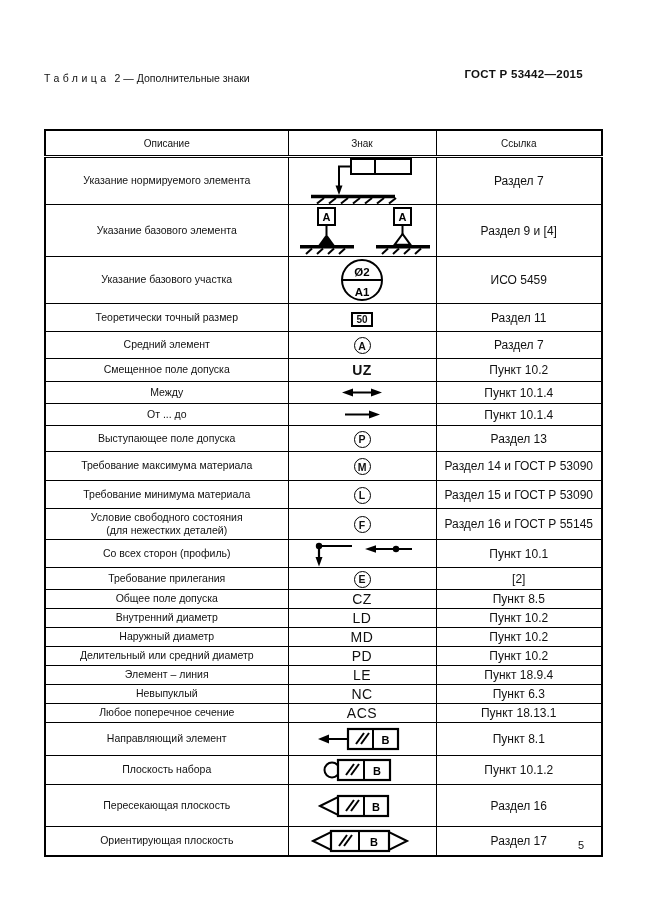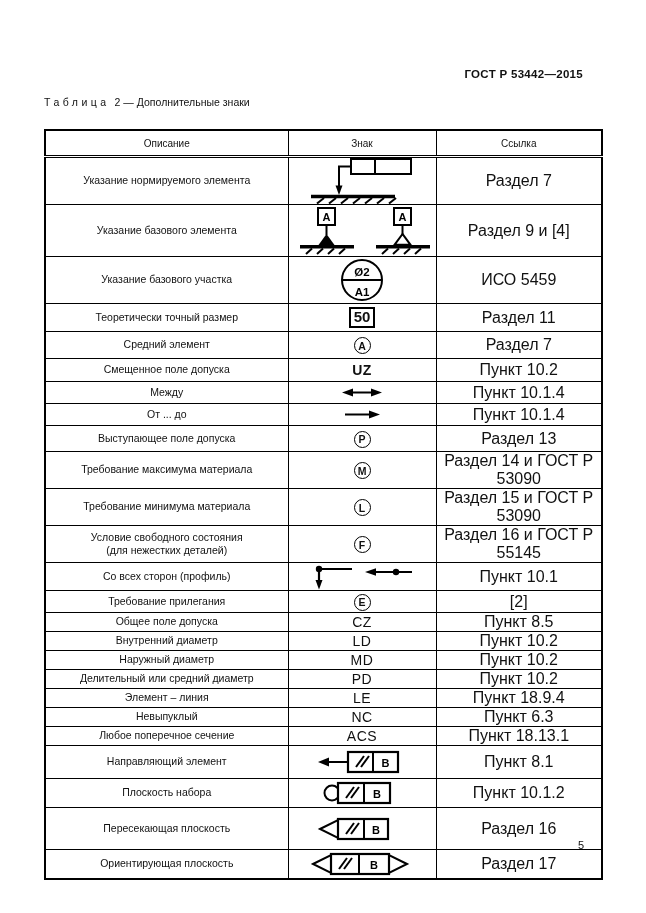--- a/index.html
+++ b/index.html
@@ -6,50 +6,50 @@
   body {
     width:646px; height:913px; background:#ffffff; position:relative;
     font-family:"Liberation Sans", sans-serif; color:#111;
     -webkit-font-smoothing:antialiased;
   }
   .doc-code {
     position:absolute; top:68px; right:63px;
     font-size:11.5px; font-weight:bold; letter-spacing:0.3px;
   }
   .caption {
-    position:absolute; top:96px; left:44px; font-size:10.5px;
+    position:absolute; top:72px; left:44px; font-size:10.5px;
   }
   .cap-word { letter-spacing:3.5px; margin-right:2px; }
   table.gost {
     position:absolute; left:44px; top:109px;
     border-collapse:collapse; table-layout:fixed;
     width:557px; border:2px solid #000;margin-top:20px;
   }
   table.gost th, table.gost td { border:1px solid #000; padding:0; }
   table.gost thead th {
     border-bottom:3px double #000; font-weight:normal;
     font-size:10px; height:24px; text-align:center;
   }
   td.desc {
     font-size:10.5px; text-align:center; padding:2px 4px 2px 20px;
     line-height:1.25;
   }
   td.sym { text-align:center; vertical-align:middle; }
-  td.ref { font-size:16px; text-align:center; }
+  td.ref { font-size:12px; text-align:center; }
   .code-txt { font-size:14px; letter-spacing:0.5px; }
   .bold-txt { font-weight:bold; }
   .circ {
     display:inline-flex; width:15px; height:15px;
     border:1.7px solid #000; border-radius:50%;
     align-items:center; justify-content:center;
     font-size:10.5px; font-weight:bold; line-height:1;
   }
   .box50 {
     display:inline-block; border:2px solid #000; padding:0 3px;
-    font-size:15px; font-weight:bold; line-height:1.1;
+    font-size:10px; font-weight:bold; line-height:1.1;
   }
   svg { display:block; margin:0 auto; }
   svg text { font-family:"Liberation Sans", sans-serif; }
   .page-number {
     position:absolute; top:839px; right:62px; font-size:11px;
   }
 </style>
 </head>
 <body>
 

